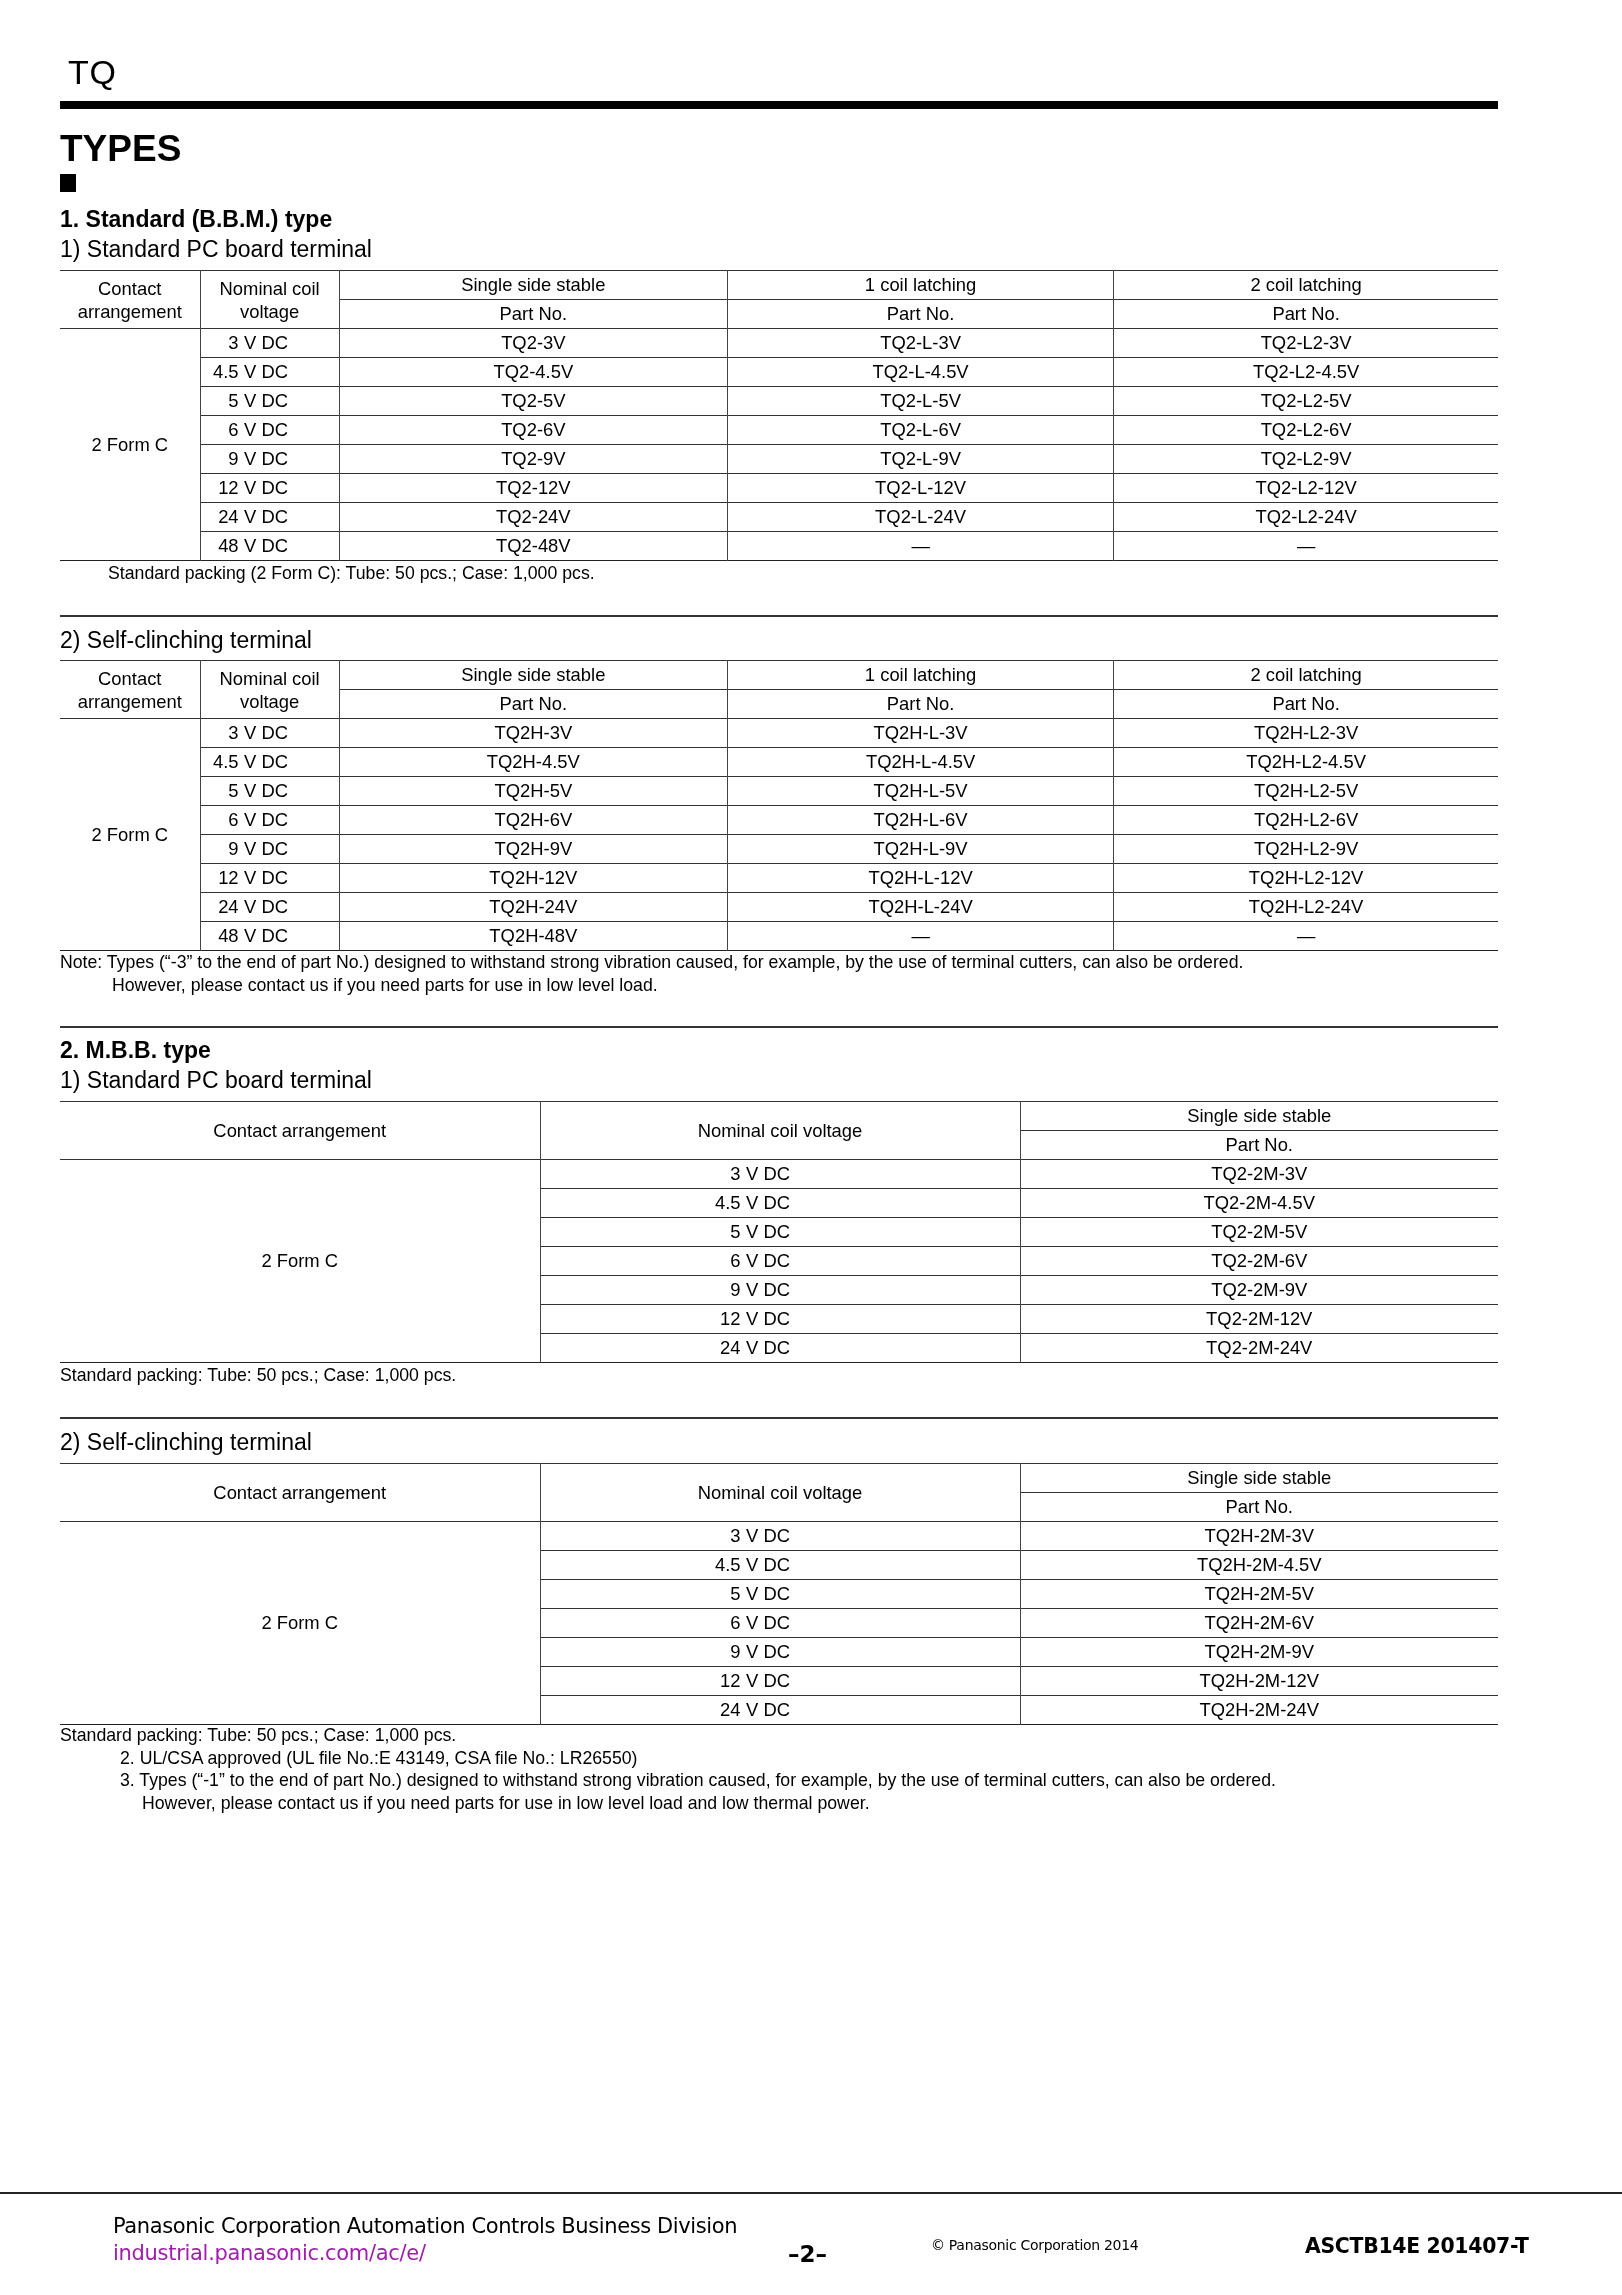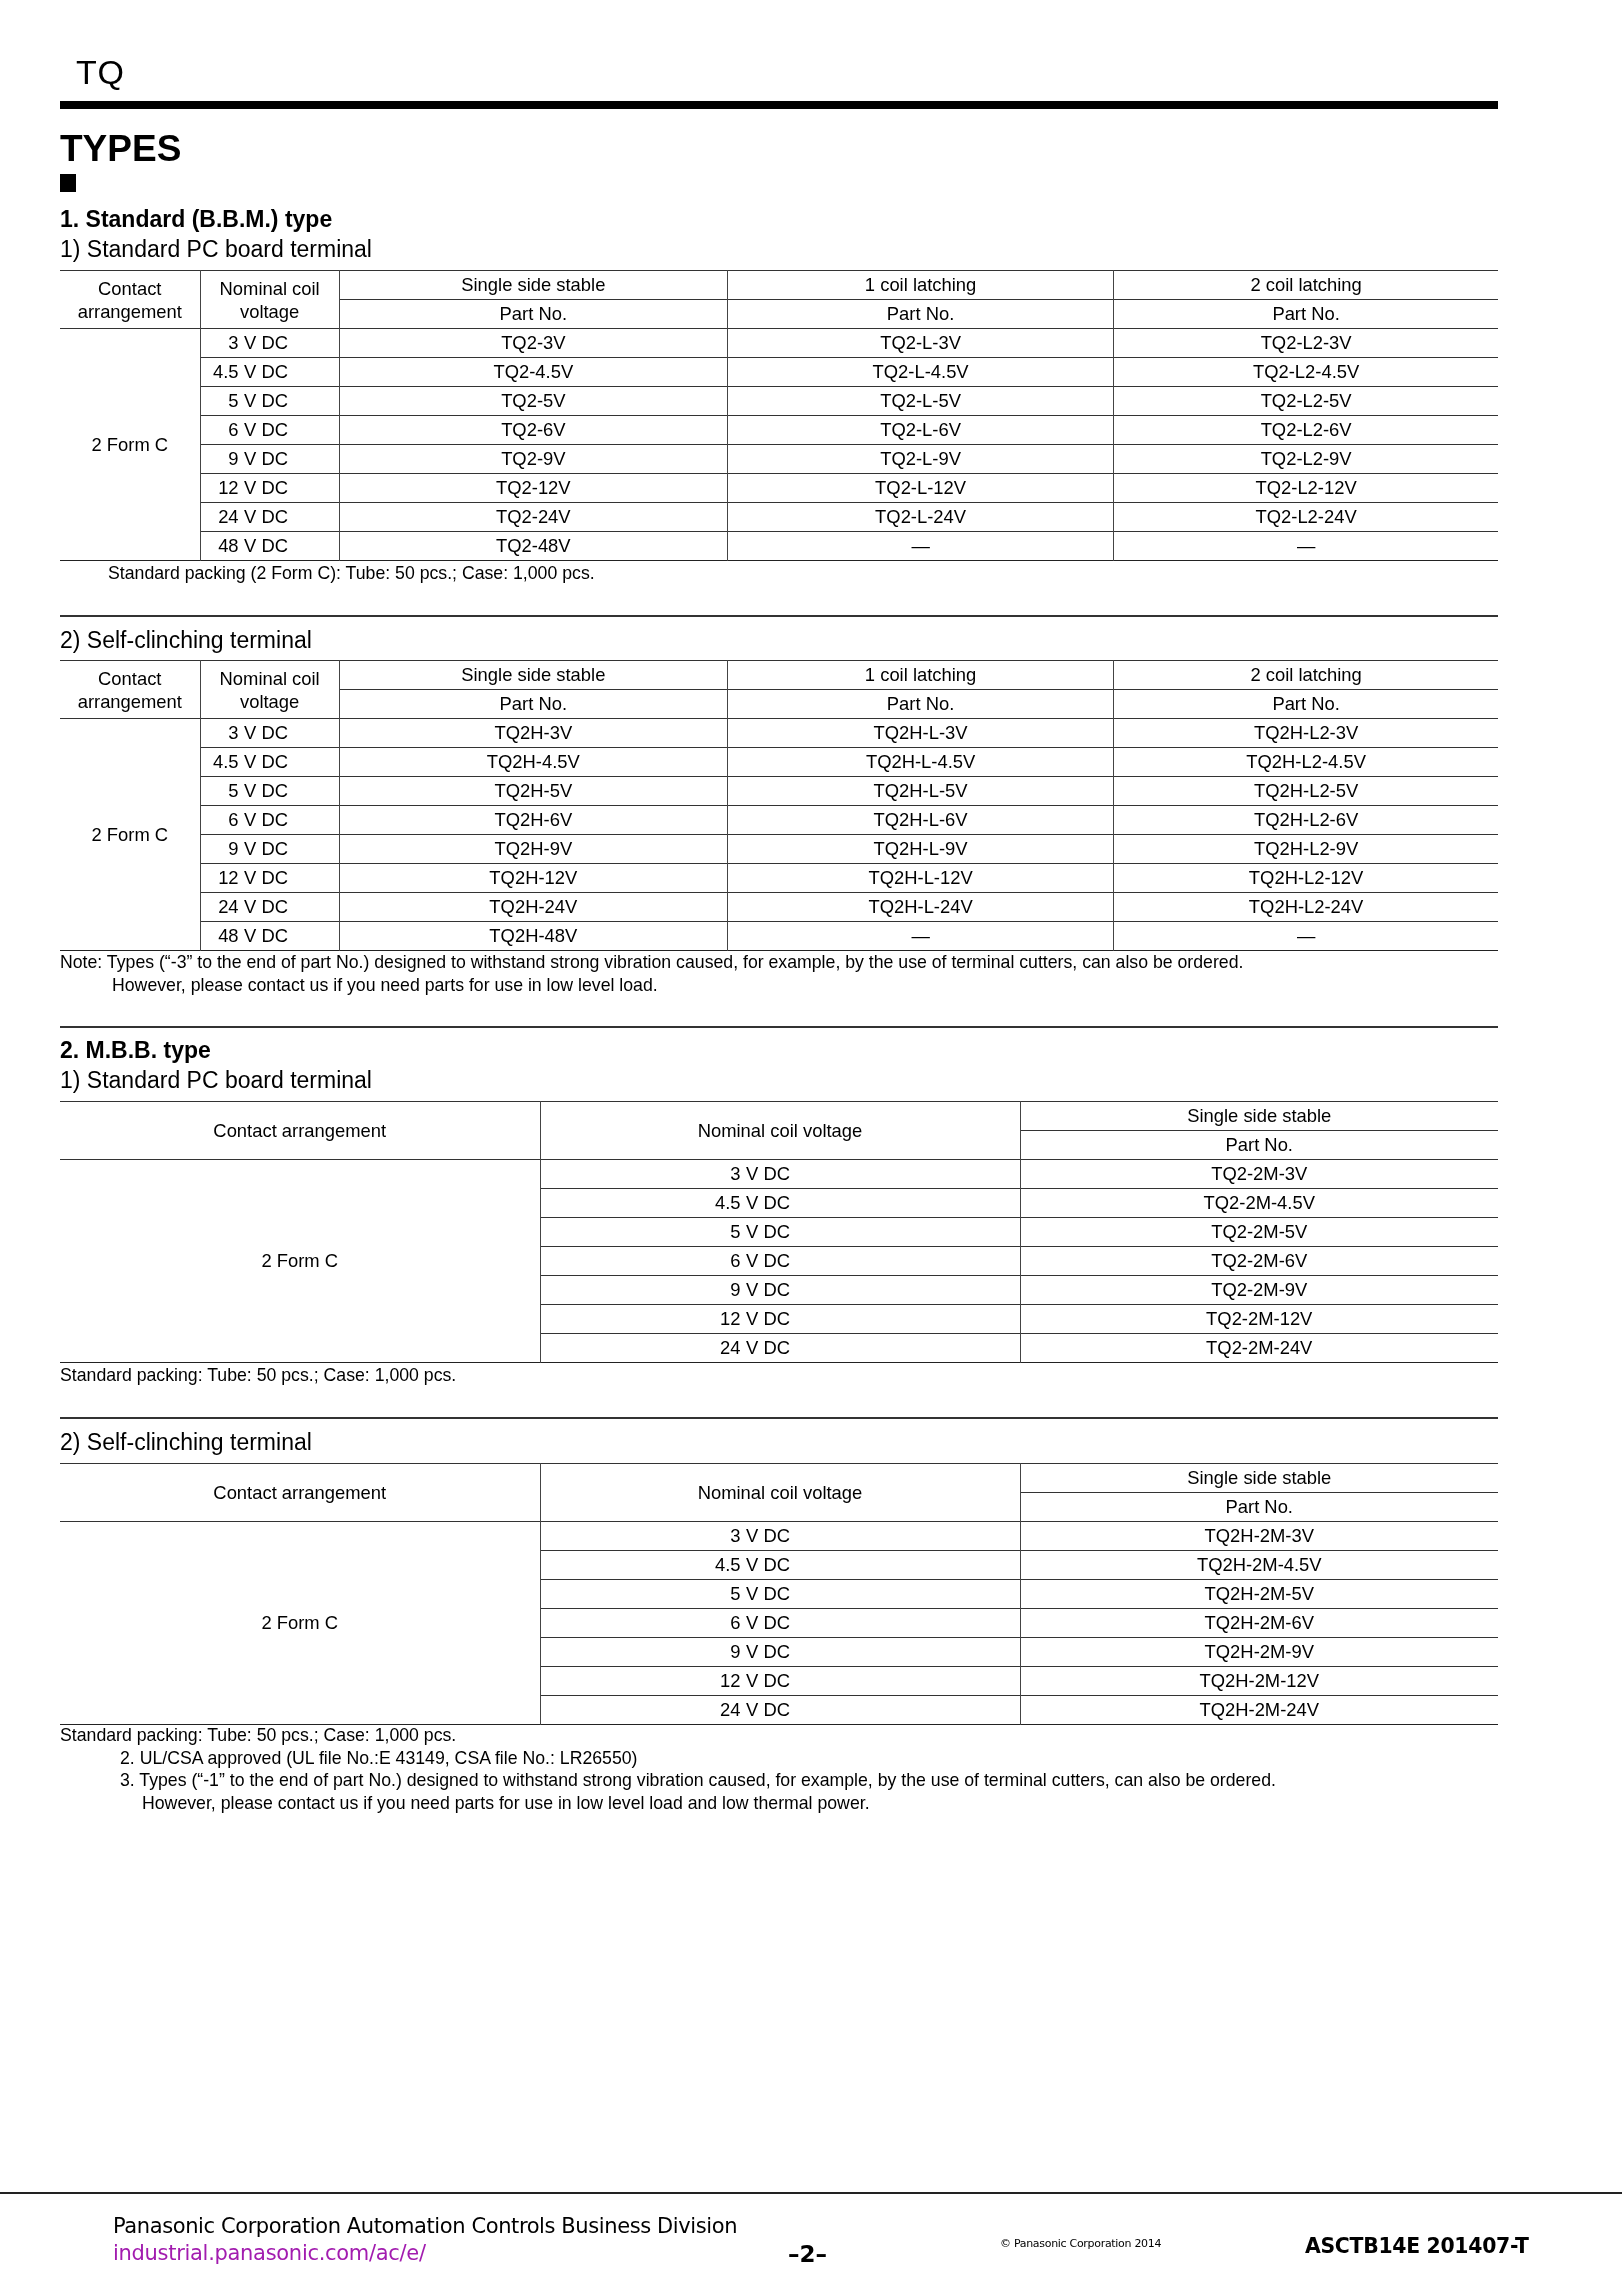--- a/index.html
+++ b/index.html
@@ -1,19 +1,19 @@
 <!DOCTYPE html>
 <html style="font-size:11px"><head>
 <meta charset="utf-8">
 <style>
   * { box-sizing: border-box; margin: 0; padding: 0; }
   html, body { width: 1622px; height: 2295px; background: #fff; }
   body { position: relative; font-family: "Liberation Sans", sans-serif; color: #000; }
   .page { position: absolute; left: 60px; top: 0; width: 1438px; }
-  .series { position: absolute; top: 53px; left: 16px; font-size: 34px; font-weight: normal; letter-spacing: 0.7px; }
+  .series { position: absolute; top: 53px; left: 8px; font-size: 34px; font-weight: normal; letter-spacing: 0.7px; }
   .thickrule { position: absolute; top: 101px; left: 0; width: 1438px; height: 8.2px; background: #000; }
   .block { position: absolute; left: 0; width: 1438px; }
   .h-types { font-size: 37px; font-weight: bold; }
   .h-sq { font-size: 23px; font-weight: bold; display: flex; align-items: center; }
   .h-sq .sq { display: inline-block; width: 16.4px; height: 17.7px; background: #000; margin-right: 8.2px; }
   .h-num { font-size: 23px; font-weight: bold; }
   .h-sub { font-size: 23px; }
   table { border-collapse: collapse; width: 1438px; font-size: 18.4px; }
   table td, table th { font-weight: normal; text-align: center; vertical-align: middle; height: 29px; padding: 0; }
   table.t { border-top: 1.7px solid #222; border-bottom: 1.7px solid #222; }
@@ -24,21 +24,21 @@
   .midline { position: absolute; left: 0; width: 1438px; height: 1.7px; background: #333; }
   .note { font-size: 17.7px; line-height: 22.5px; }
   .note .indent1 { padding-left: 52px; }
   .note .indent2 { padding-left: 60px; }
   .note .indent3 { padding-left: 82px; }
   .footer-rule { position: absolute; left: 0; top: 2192px; width: 1622px; height: 2px; background: #222; }
   .footer-left { position: absolute; left: 113px; top: 2214px; font-family: "DejaVu Sans", sans-serif; }
   .footer-left .corp { font-size: 21px; letter-spacing: -0.4px; }
   .footer-left .url { font-size: 21px; color: #a21caf; margin-top: 2.7px; letter-spacing: -0.3px; }
   .page-num { position: absolute; left: 788px; top: 2241px; font-size: 23px; font-family: "DejaVu Sans", sans-serif; font-weight: bold; }
-  .copyright { position: absolute; left: 1000px; top: 2237px; font-size: 11px; font-family: "DejaVu Sans", sans-serif; letter-spacing: -0.3px; }
+  .copyright { position: absolute; left: 931px; top: 2237px; font-size: 14px; font-family: "DejaVu Sans", sans-serif; letter-spacing: -0.3px; }
   .doccode { position: absolute; left: 1305px; top: 2234px; font-size: 20.4px; font-family: "DejaVu Sans", sans-serif; font-weight: bold; letter-spacing: -0.3px; }
 </style>
 </head>
 <body>
 
 <div class="page">
 
   <div class="series">TQ</div>
   <div class="thickrule"></div>
 

